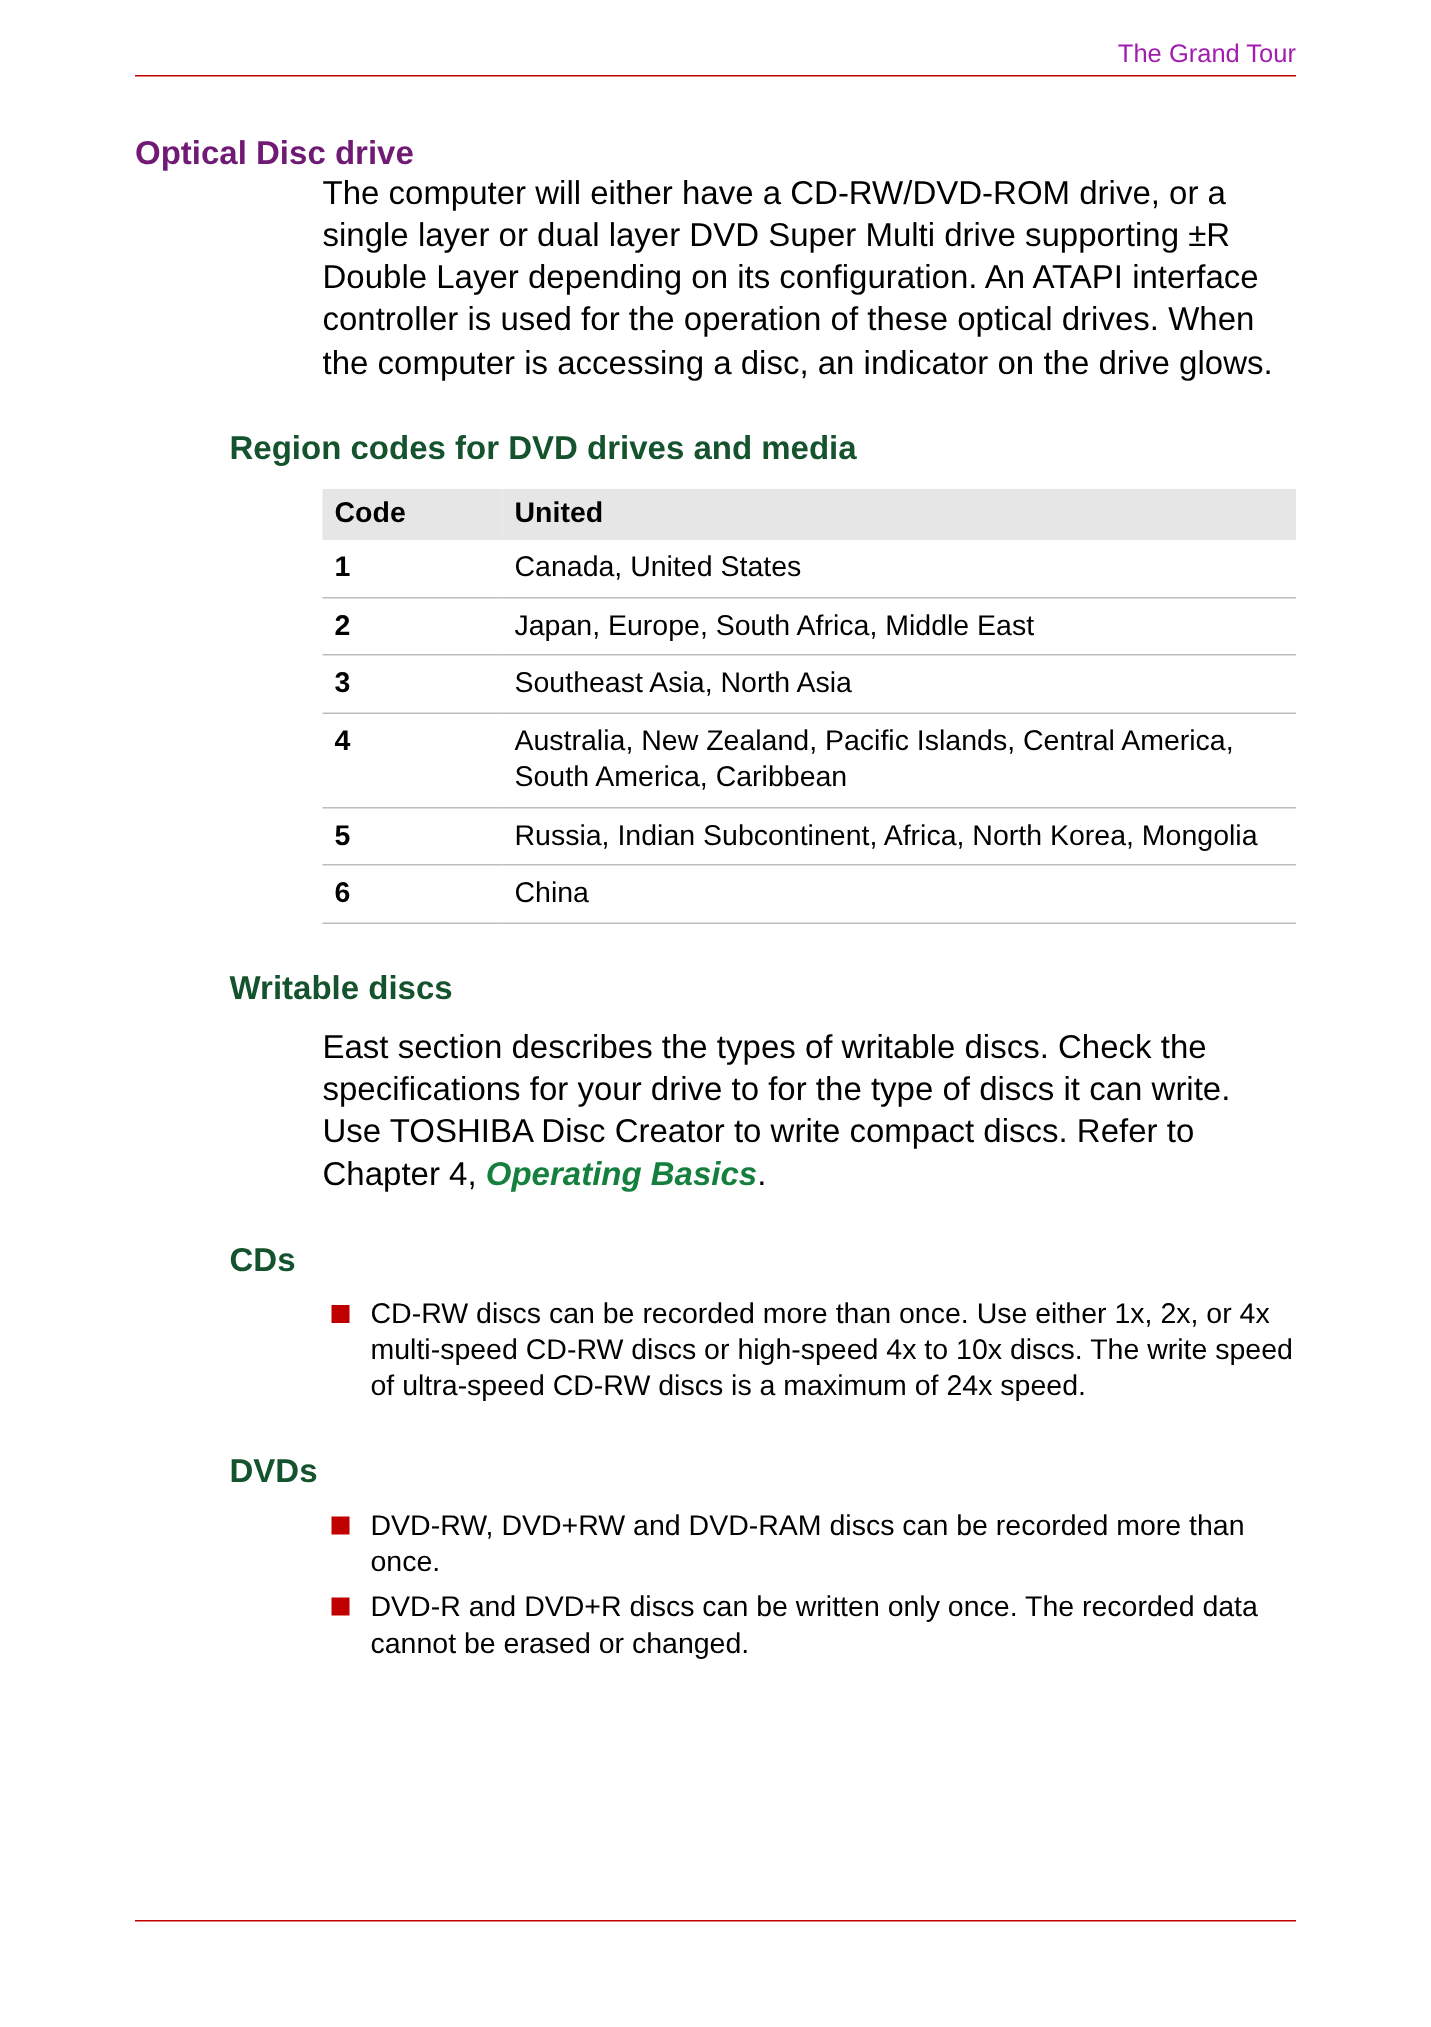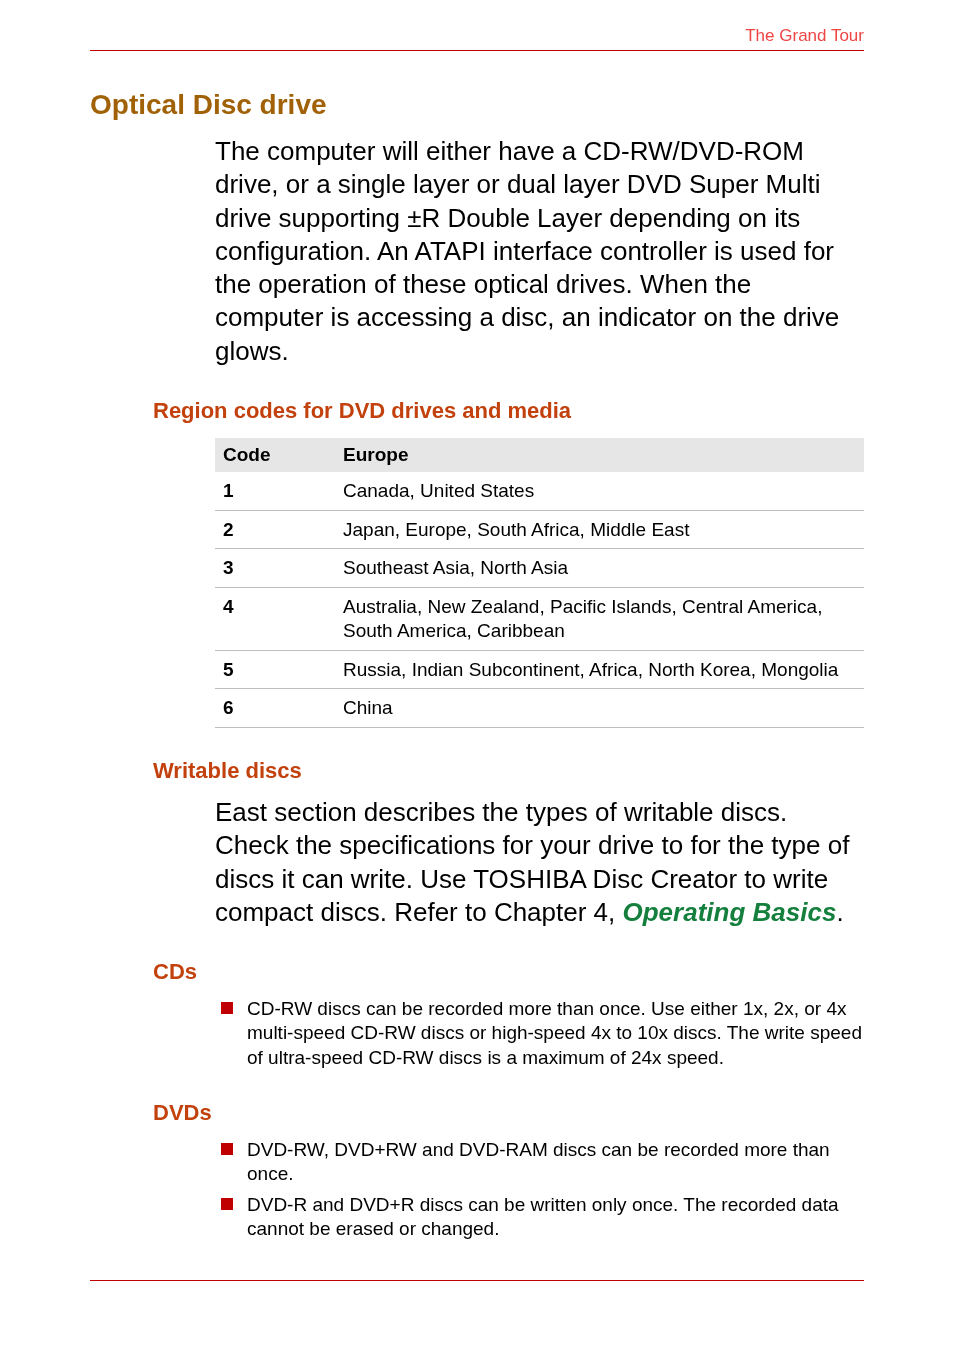--- a/index.html
+++ b/index.html
@@ -6,46 +6,45 @@
   html, body { width: 954px; background: #fff; }
   body {
     font-family: Arial, Helvetica, sans-serif;
     color: #000;
     padding: 26px 90px 0 90px;
     position: relative;
     min-height: 1351px;
   }
   .header-right {
     text-align: right;
-    color: #ef4444;
+    color: #a21caf;
     font-size: 17px;
     margin-bottom: 4px;
   }
   hr.red-line {
     border: none;
     border-top: 1.5px solid #c00000;
     margin: 0;
   }
   h1.section-title {
-    color: #a16207;
-    font-size: 28px;
+    color: #701a75;
+    font-size: 22px;
     font-weight: bold;
     margin-top: 38px;
-    margin-bottom: 14px;
   }
   .body-indent {
     margin-left: 125px;
   }
   p.body {
-    font-size: 26px;
+    font-size: 22px;
     line-height: 1.28;
     margin-bottom: 0;
   }
   h2.subsection {
-    color: #c2410c;
+    color: #14532d;
     font-size: 22px;
     font-weight: bold;
     margin-top: 30px;
     margin-left: 63px;
     margin-bottom: 12px;
   }
   table.region-table {
     width: 100%;
     border-collapse: collapse;
     font-size: 19px;
@@ -117,21 +116,21 @@
 </div>
 
 <h2 class="subsection">Region codes for DVD drives and media</h2>
 
 <div class="body-indent">
 
   <table class="region-table">
     <thead>
       <tr>
         <th class="col-code">Code</th>
-        <th>Europe</th>
+        <th>United</th>
       </tr>
     </thead>
     <tbody>
       <tr>
         <td class="code">1</td>
         <td>Canada, United States</td>
       </tr>
       <tr>
         <td class="code">2</td>
         <td>Japan, Europe, South Africa, Middle East</td>

